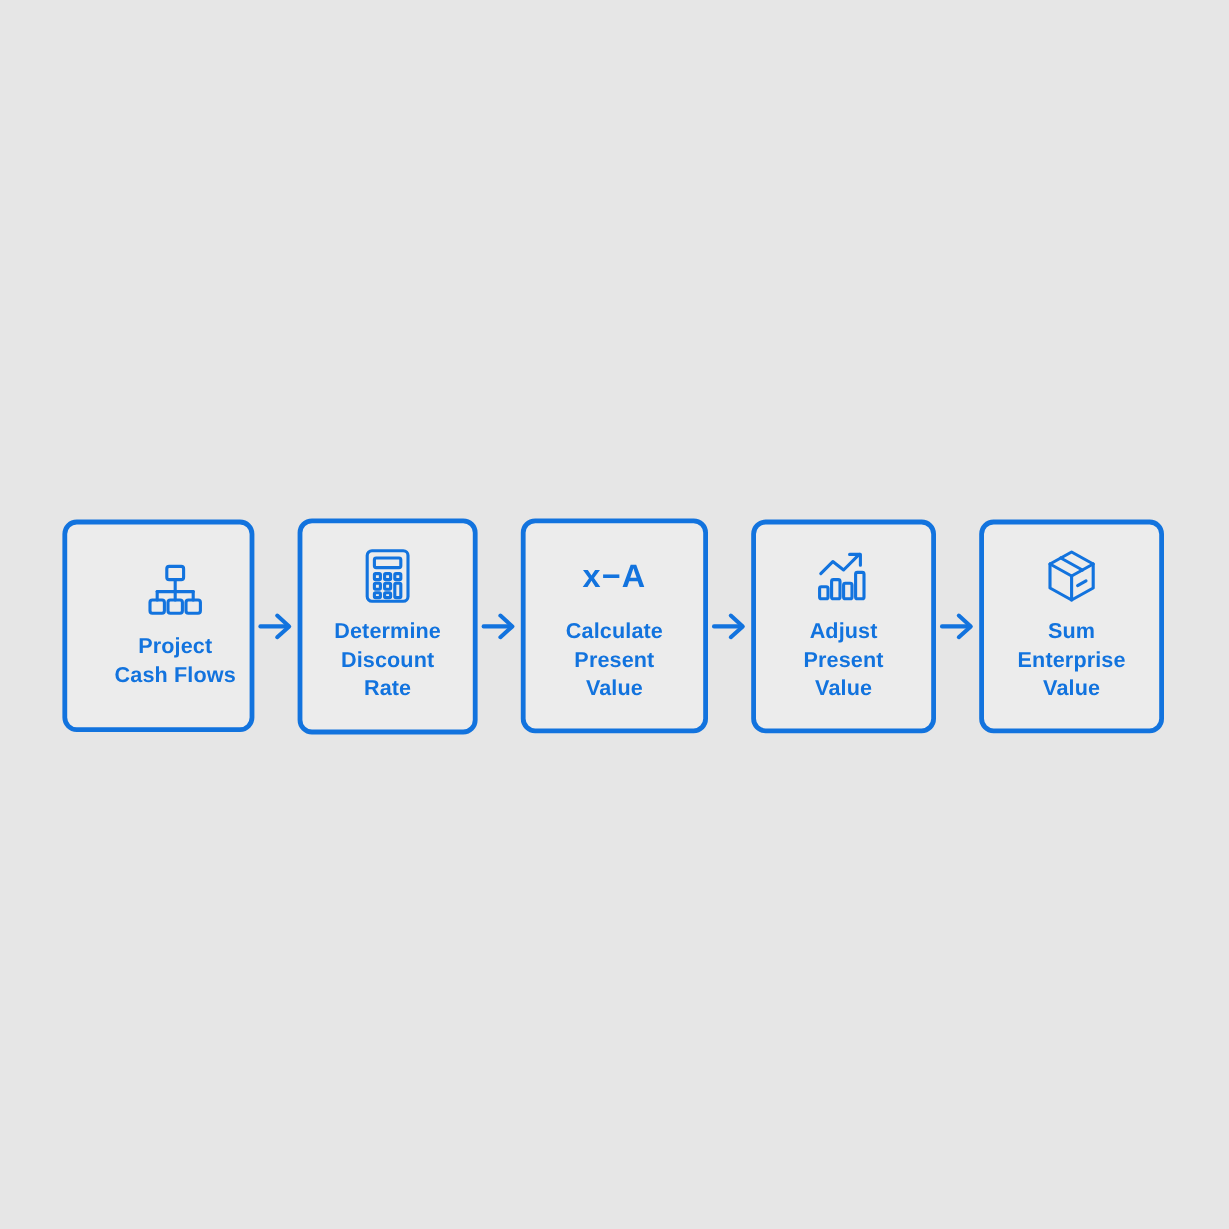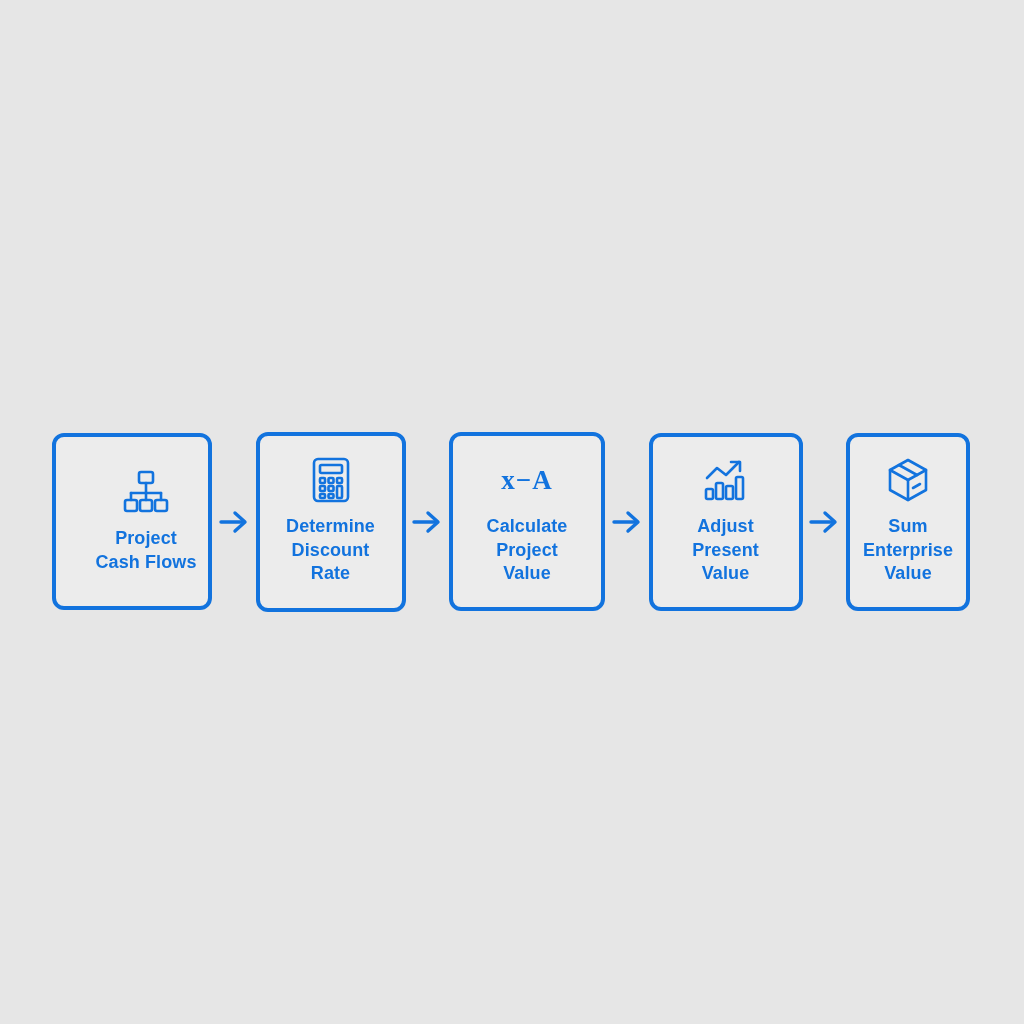--- a/index.html
+++ b/index.html
@@ -44,38 +44,38 @@
     align-items: center;
     justify-content: center;
     flex: 0 0 auto;
   }
 
   
   .step-card.c1 { width: 160px; height: 177px; padding-left: 28px; }
   .step-card.c2 { width: 150px; height: 180px; }
   .step-card.c3 { width: 156px; height: 179px; }
   .step-card.c4 { width: 154px; height: 178px; }
-  .step-card.c5 { width: 124px; height: 178px; }
+  .step-card.c5 { width: 154px; height: 178px; }
 
   .card-icon {
     display: flex;
     align-items: center;
     justify-content: center;
     height: 46px;
     margin-bottom: 12px;
   }
   .card-icon svg { display: block; }
 
   .glyph-icon {
     font-size: 27px;
     font-weight: bold;
     color: #1273de;
     letter-spacing: 1px;
     line-height: 46px;
-    font-family: Liberation Serif, serif;
+    font-family: Liberation Sans, sans-serif;
   }
 
   .card-label {
     color: #1273de;
     font-size: 18px;
     font-weight: bold;
     line-height: 1.32;
     text-align: center;
     padding: 0 8px;
     white-space: pre-line;
@@ -148,21 +148,21 @@
         <line x1="2" y1="12" x2="25" y2="12"></line>
         <polyline points="16,3 26,12 16,21"></polyline>
       </svg>
     </div>
 
     <div class="step-card c3">
       <div class="card-icon">
         <span class="glyph-icon">x−A</span>
       </div>
       <div class="card-label">Calculate
-Project
+Present
 Value</div>
     </div>
 
     <div class="connector">
       <svg width="30" height="24" viewBox="0 0 30 24" fill="none" stroke="#1273de" stroke-width="3.4" stroke-linecap="round" stroke-linejoin="round">
         <line x1="2" y1="12" x2="25" y2="12"></line>
         <polyline points="16,3 26,12 16,21"></polyline>
       </svg>
     </div>
 

